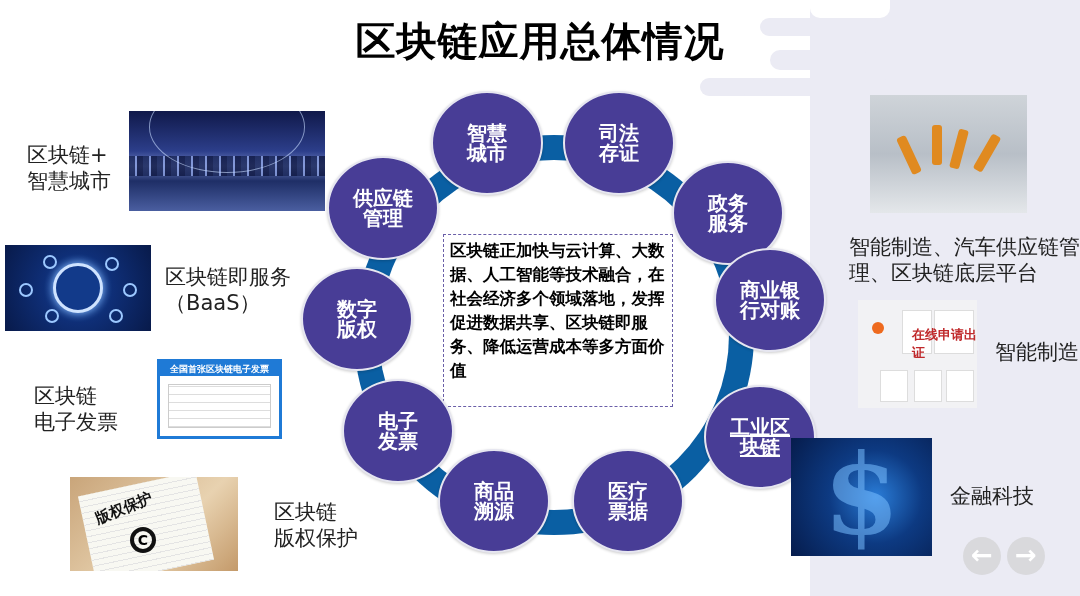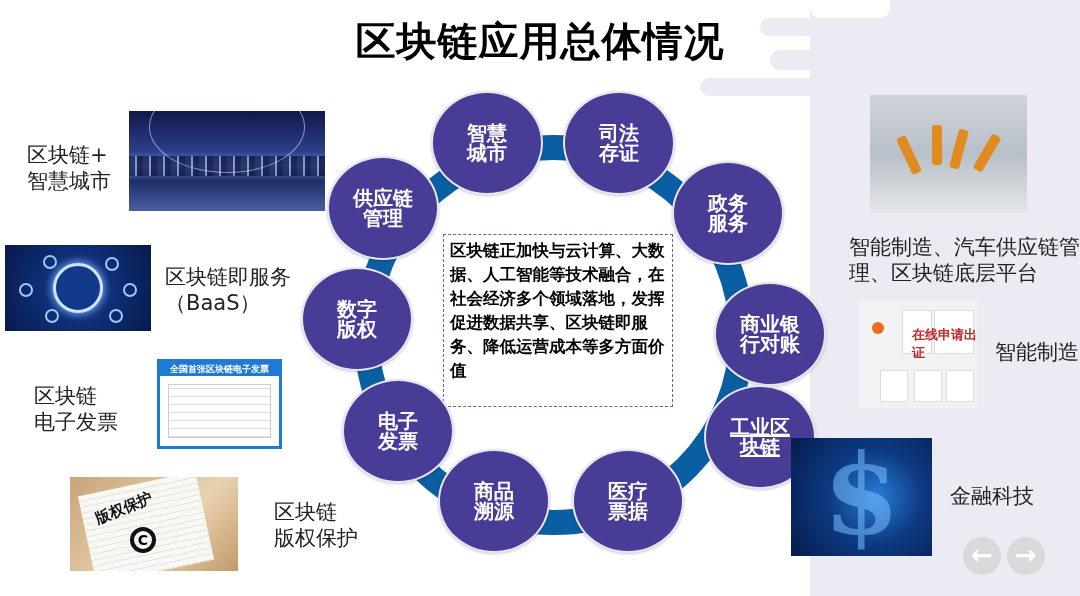--- a/index.html
+++ b/index.html
@@ -84,21 +84,21 @@
 <div class="ring-inner"></div>
 
 <div class="center-box">区块链正加快与云计算、大数据、人工智能等技术融合，在社会经济多个领域落地，发挥促进数据共享、区块链即服务、降低运营成本等多方面价值</div>
 
 <div class="node" style="left:431px;top:91px;">智慧
 城市</div>
 <div class="node" style="left:563px;top:91px;">司法
 存证</div>
 <div class="node" style="left:672px;top:161px;">政务
 服务</div>
-<div class="node" style="left:714px;top:282px;">商业银
+<div class="node" style="left:714px;top:248px;">商业银
 行对账</div>
 <div class="node" style="left:704px;top:385px;text-decoration:underline;">工业区
 块链</div>
 <div class="node" style="left:572px;top:449px;">医疗
 票据</div>
 <div class="node" style="left:438px;top:449px;">商品
 溯源</div>
 <div class="node" style="left:342px;top:379px;">电子
 发票</div>
 <div class="node" style="left:301px;top:267px;">数字
@@ -117,21 +117,21 @@
   <div class="dot" style="left:38px;top:10px;"></div>
   <div class="dot" style="left:100px;top:12px;"></div>
   <div class="dot" style="left:40px;top:64px;"></div>
   <div class="dot" style="left:104px;top:64px;"></div>
 </div>
 <div class="label" style="left:165px;top:264px;">区块链即服务
 （BaaS）</div>
 
 <div class="label" style="left:34px;top:383px;">区块链
 电子发票</div>
-<div class="img img-invoice" style="left:157px;top:359px;width:125px;height:90px;">
+<div class="img img-invoice" style="left:157px;top:359px;width:125px;height:80px;">
   <div class="bar">全国首张区块链电子发票</div>
   <div class="grid"></div>
 </div>
 
 <div class="img img-copyright" style="left:70px;top:477px;width:168px;height:94px;">
   <div class="page"></div>
   <div class="txt">版权保护</div>
   <div class="c">C</div>
 </div>
 <div class="label" style="left:274px;top:499px;">区块链

